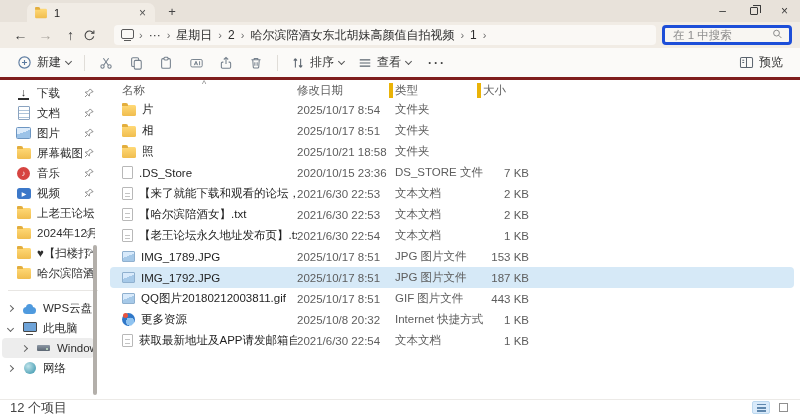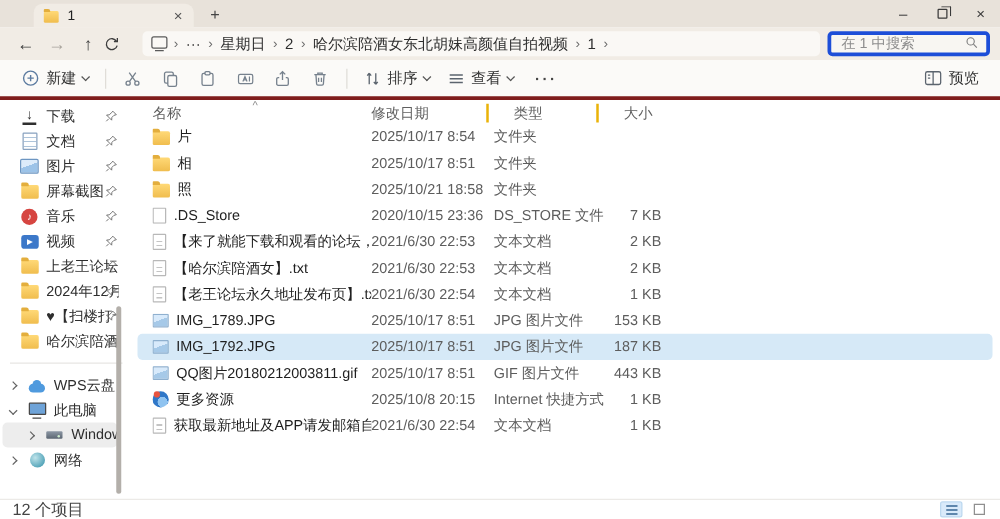--- a/index.html
+++ b/index.html
@@ -87,21 +87,21 @@
   .si-drive::before{content:"";width:13px;height:6px;background:linear-gradient(#8d98a5,#5b6672);border-radius:1px}
   .si-drive::after{content:"";position:absolute;right:3px;top:7px;width:2px;height:2px;border-radius:50%;background:#cdebcd}
   .si-network::before{content:"";width:12px;height:12px;border-radius:50%;
        background:radial-gradient(circle at 35% 35%,#bfe3ea,#2f8fa8)}
 
   
   .main{flex:1;min-width:0;display:flex;flex-direction:column;padding-top:2px}
   .list-header{display:grid;grid-template-columns:175px 98px 88px 56px;padding-left:12px;height:17px;
        align-items:center;color:#5f5f5f;position:relative;font-size:11.5px;flex:none}
   .hc{padding-right:8px;white-space:nowrap}
-  .hc.bordered{border-left:2px solid #eab308;padding-left:20px;margin-left:-6px}
+  .hc.bordered{border-left:4px solid #eab308;padding-left:2px;margin-left:-6px}
   .sort-caret{position:absolute;left:92px;top:-3px;font-size:9px;color:#8a8a8a}
   .rows{flex:1}
   .file-row{display:grid;grid-template-columns:175px 98px 88px 56px;height:21px;align-items:center;
        padding-left:12px;margin-right:6px;border-radius:4px}
   .file-row.selected{background:var(--sel)}
   .cell-name{display:flex;align-items:center;gap:6px;overflow:hidden;white-space:nowrap;color:#1f1f1f;font-size:11.5px}
   .cell-dim{color:#5d5d5d;white-space:nowrap;overflow:hidden;font-size:11.5px}
   .cell-size{text-align:right;padding-right:10px}
 
   
@@ -494,21 +494,21 @@
             </span>
             <span class="cell-dim">2025/10/17 8:51</span>
             <span class="cell-dim">GIF 图片文件</span>
             <span class="cell-dim cell-size">443 KB</span>
           </div>
           <div class="file-row">
             <span class="cell-name">
               <span class="fic ic-link"></span>
               <span>更多资源</span>
             </span>
-            <span class="cell-dim">2025/10/8 20:15</span>
+            <span class="cell-dim">2025/10/8 20:32</span>
             <span class="cell-dim">Internet 快捷方式</span>
             <span class="cell-dim cell-size">1 KB</span>
           </div>
           <div class="file-row">
             <span class="cell-name">
               <span class="fic ic-file ic-txt"></span>
               <span>获取最新地址及APP请发邮箱自动获取.txt</span>
             </span>
             <span class="cell-dim">2021/6/30 22:54</span>
             <span class="cell-dim">文本文档</span>

